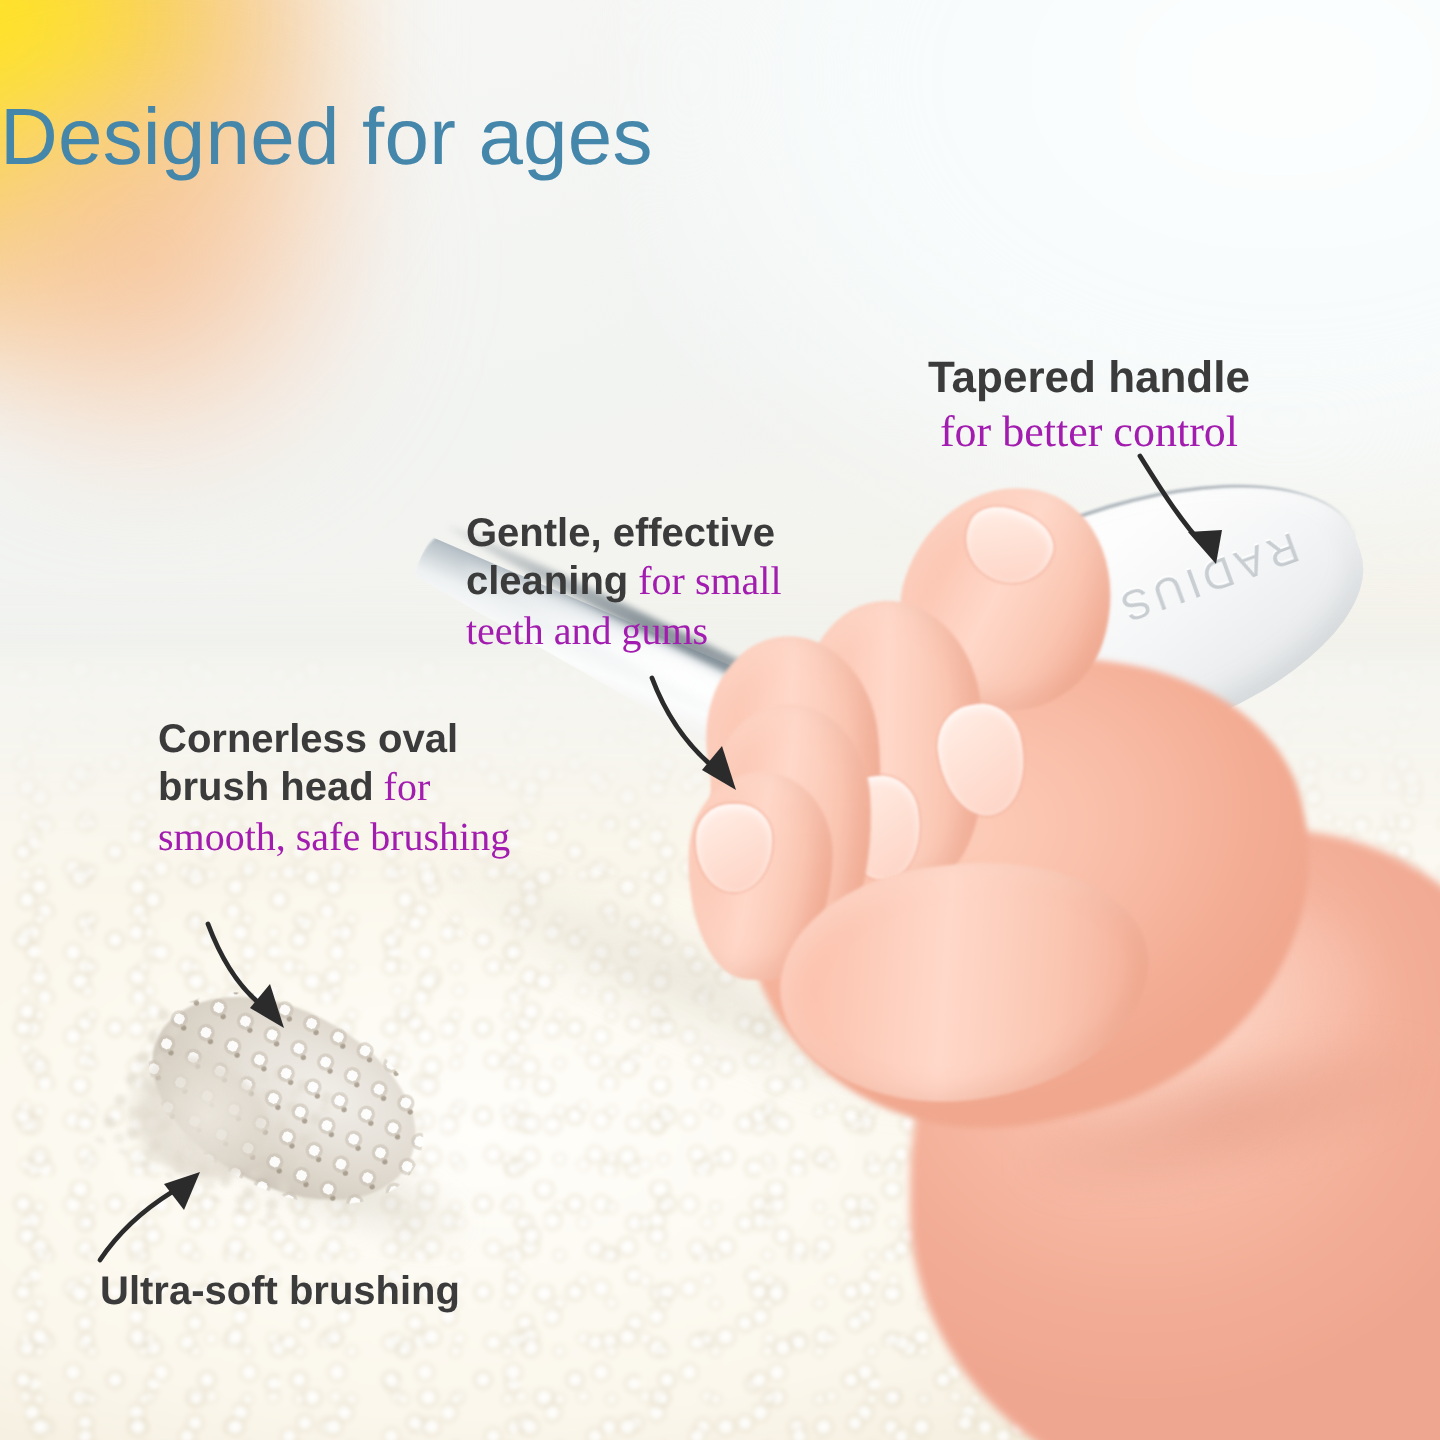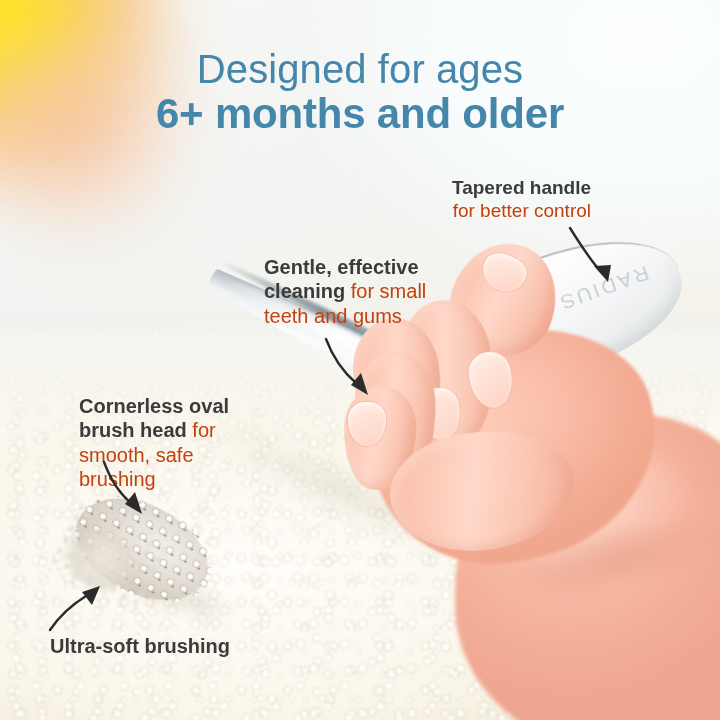--- a/index.html
+++ b/index.html
@@ -295,21 +295,20 @@
     transform: rotate(25deg);
     border-radius: 50%;
     background: radial-gradient(ellipse at 50% 50%, rgba(190,182,164,.30) 0%, rgba(205,198,180,.12) 55%, rgba(220,214,198,0) 85%);
     filter: blur(9px);
   }
 
   
   .headline {
     position: absolute;
     left: 0; right: 0; top: 48px;
-    text-align: center;
     user-select: none;
   }
   .headline .l1 {
     display: block;
     font-size: 40px;
     font-weight: 400;
     letter-spacing: .1px;
     line-height: 1.06;
   }
   .headline .l2 {
@@ -321,38 +320,37 @@
   }
 
   
   .callout {
     position: absolute;
     color: #3b3b3b;
     line-height: 1.22;
     user-select: none;
   }
   .callout b { font-weight: 700; }
-  .callout .body { font-weight: 400; color: #c2410c; }
+  .callout .body { font-weight: 400; color: #a21caf; font-family: Liberation Serif, serif; }
 
   #callout-tapered {
-    left: 452px; top: 176px;
-    font-size: 19px;
-    text-align: right;
+    left: 464px; top: 176px;
+    font-size: 22px;
+    text-align: center;
     white-space: nowrap;
   }
   #callout-gentle {
-    left: 264px; top: 255px;
+    left: 233px; top: 255px;
     font-size: 20px;
     width: 190px;
   }
   #callout-cornerless {
     left: 79px; top: 358px;
     font-size: 20px;
     width: 185px;
-    margin-top: 36px;
   }
   #callout-bristles {
     left: 50px; top: 634px;
     font-size: 20px;
     white-space: nowrap;
   }
 
   
   .arrow-svg { position: absolute; overflow: visible; pointer-events: none; }
 </style>
@@ -407,21 +405,20 @@
   <div class="finger" style="left:356px; top:352px; width:80px; height:128px; transform:rotate(-3deg); border-radius:50% 50% 44% 44% / 38% 38% 62% 62%;"></div>
   <div class="nail" style="left:372px; top:410px; width:40px; height:50px; transform:rotate(-4deg);"></div>
 
   <div class="finger" style="left:344px; top:386px; width:72px; height:104px; transform:rotate(2deg); border-radius:50% 50% 44% 44% / 40% 40% 60% 60%;"></div>
   <div class="nail" style="left:348px; top:402px; width:38px; height:44px; transform:rotate(0deg);"></div>
 
   <div class="finger" style="left:390px; top:432px; width:185px; height:118px; transform:rotate(-6deg); border-radius:46% 50% 52% 48% / 48% 46% 54% 52%;"></div>
 
   <div class="headline" style="color: rgb(69, 134, 171);">
     <span class="l1">Designed for ages</span>
-    <span class="l2">6+ months and older</span>
   </div>
 
   <div class="callout" id="callout-tapered">
     <div><b>Tapered handle</b></div>
     <div class="body">for better control</div>
   </div>
   <svg class="arrow-svg" style="left:556px; top:222px;" width="80" height="70" viewBox="0 0 80 70">
     <path d="M14 6 C 24 22, 34 38, 46 51" fill="none" stroke="#2b2b2b" stroke-width="2.4" stroke-linecap="round"></path>
     <path d="M52 60 L 38 44 L 55 43 Z" fill="#2b2b2b"></path>
   </svg>

